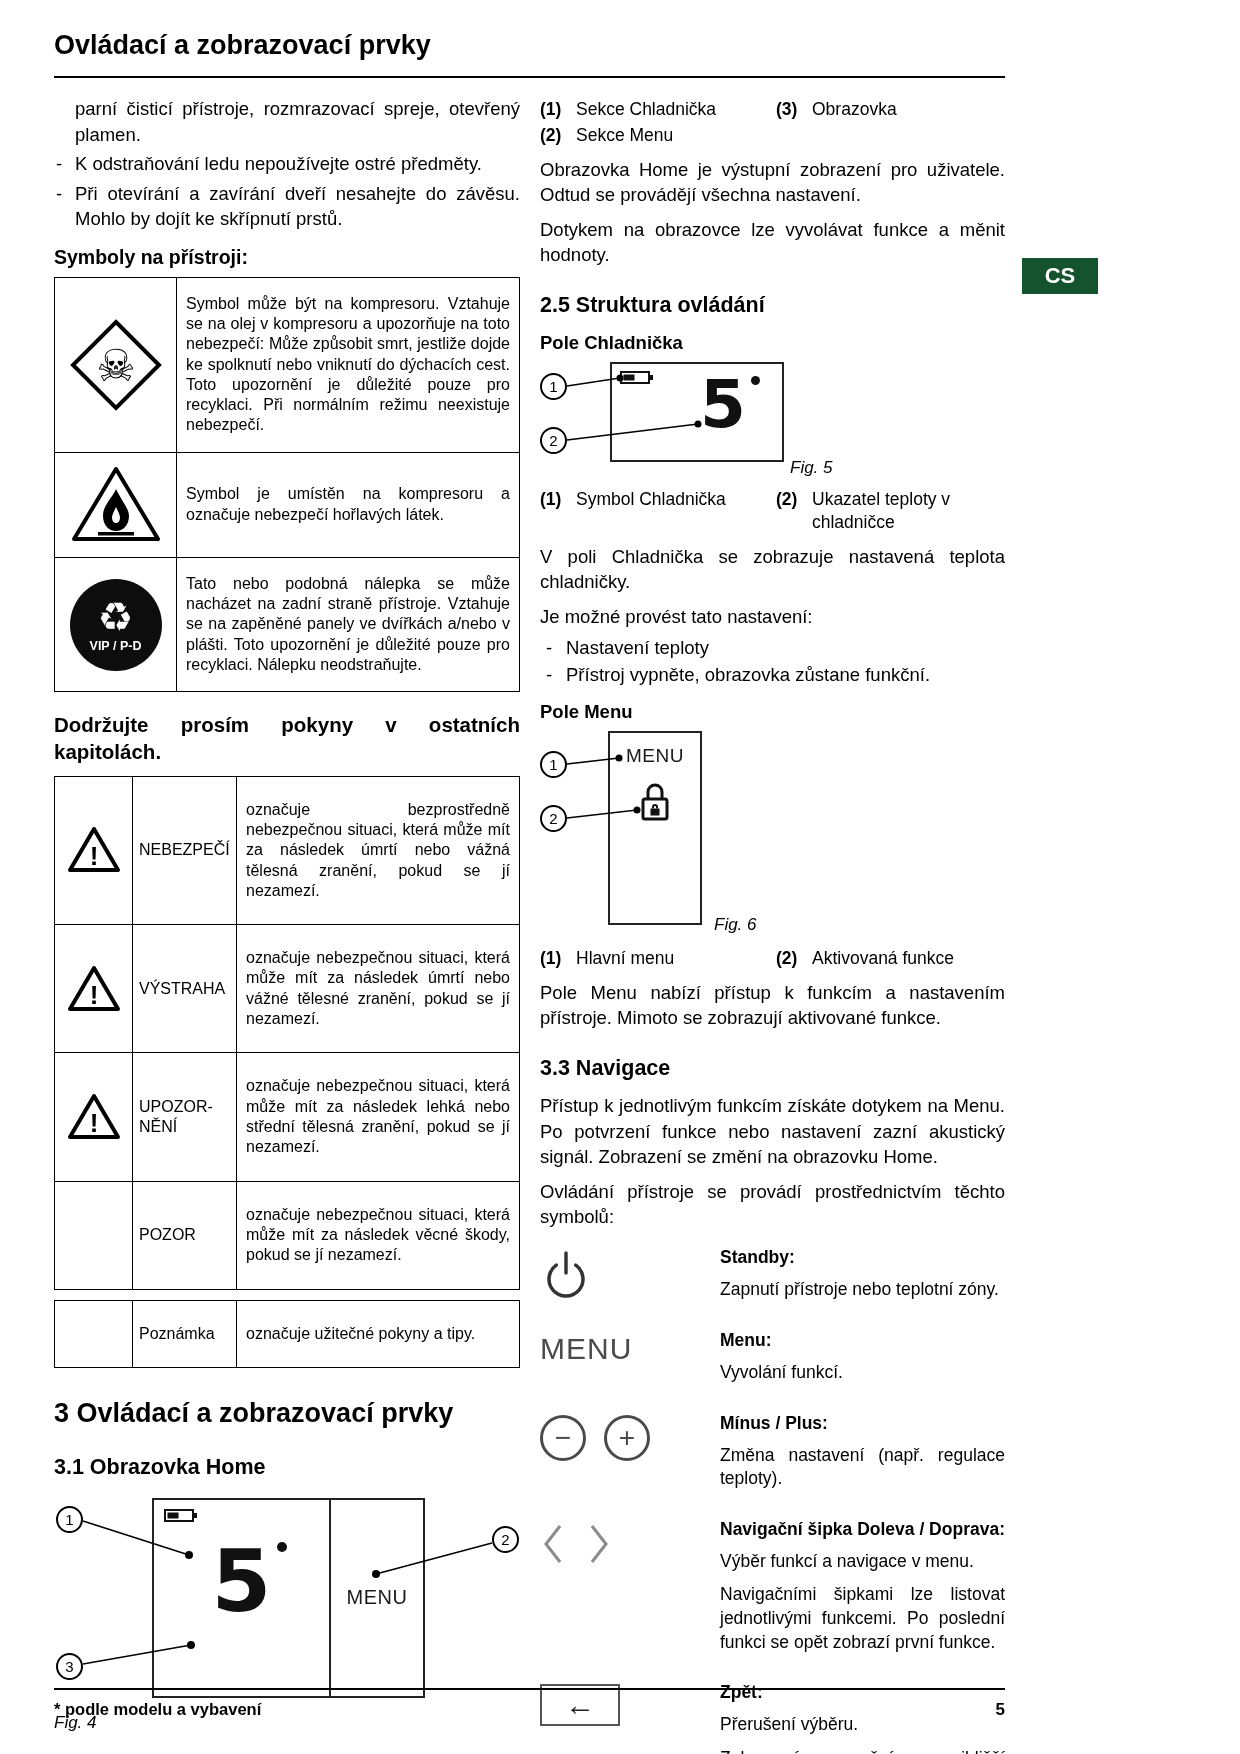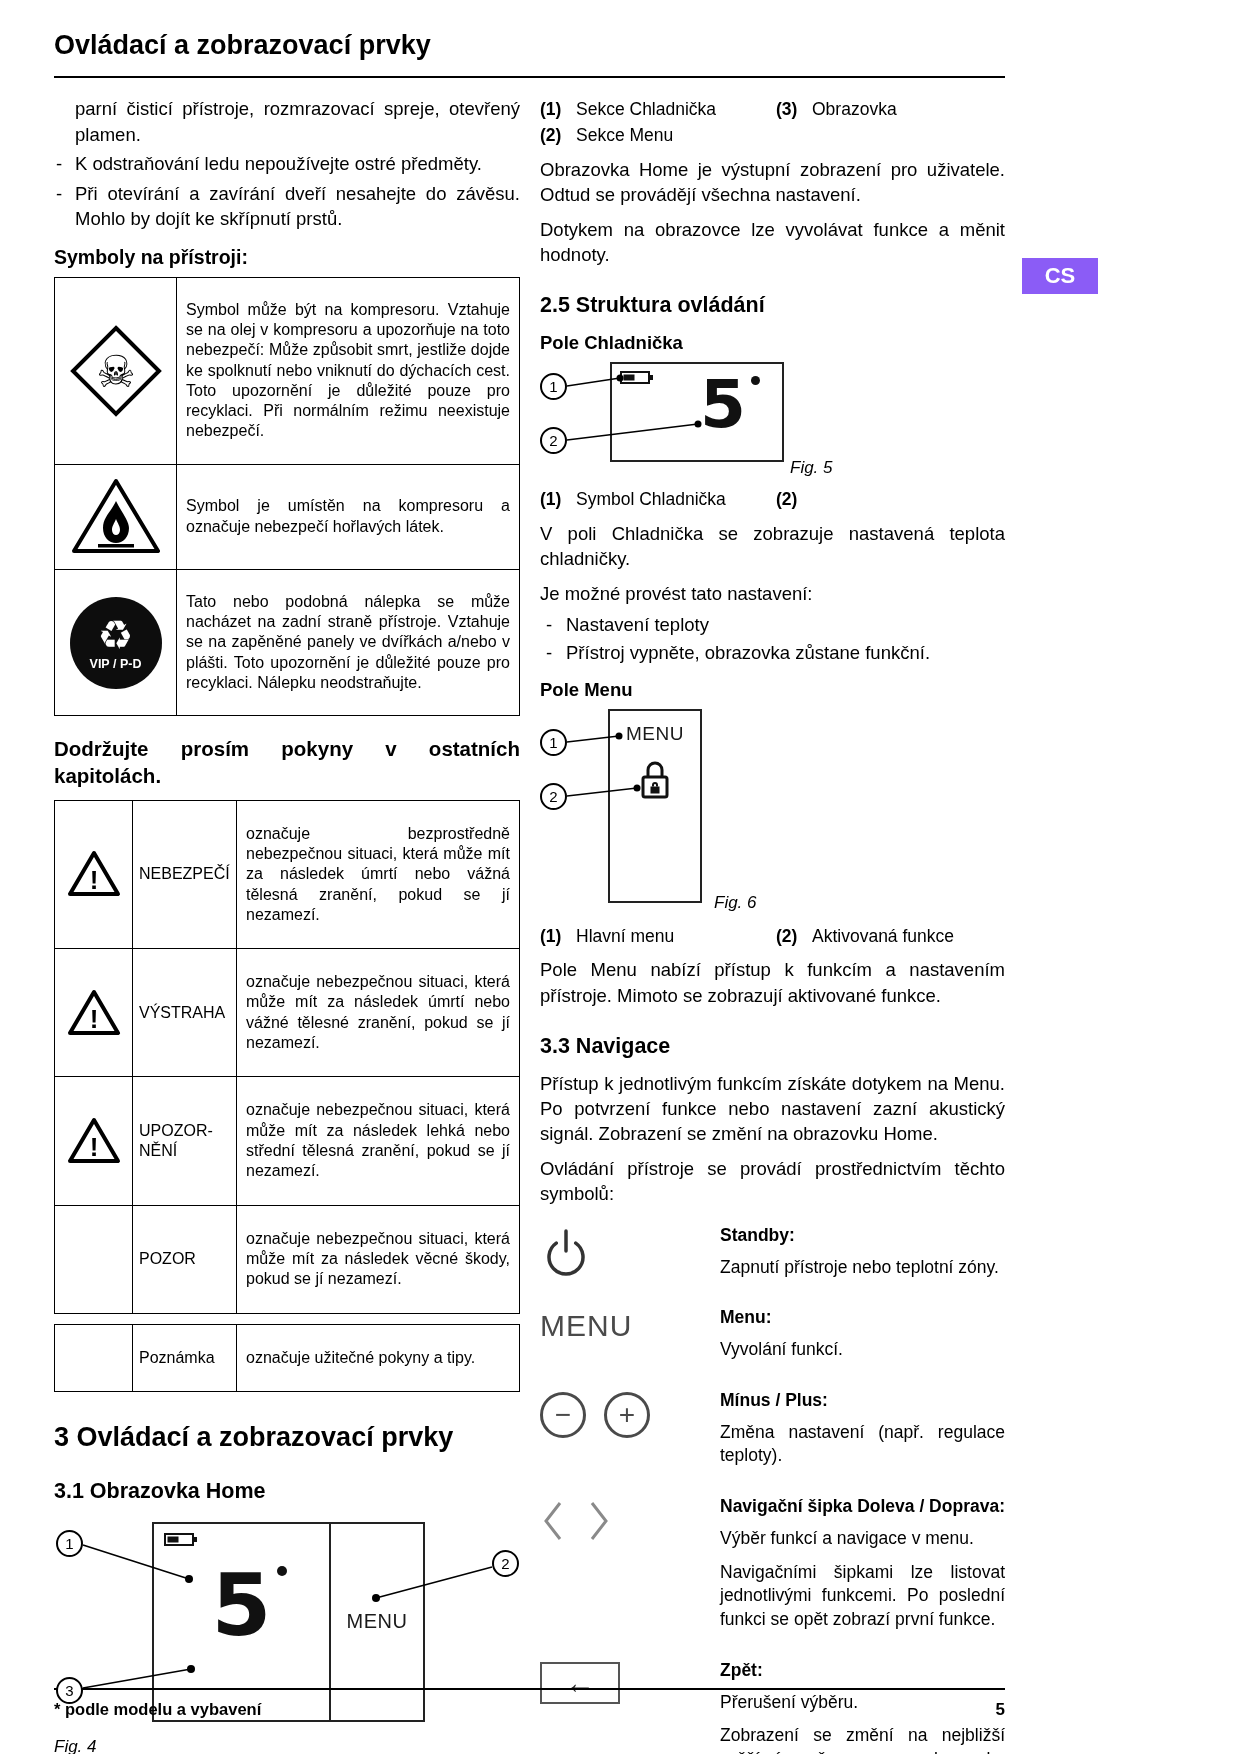--- a/index.html
+++ b/index.html
@@ -3,21 +3,21 @@
 <meta charset="utf-8">
 <style>
   * { margin:0; padding:0; box-sizing:border-box; }
   html,body { background:#fff; }
   body { font-family:"Liberation Sans", sans-serif; color:#000; }
   .page { position:relative; width:1240px; height:1754px; background:#fff; overflow:hidden; }
 
   
   .header-title { position:absolute; left:54px; top:30px; width:951px; text-align:left; font-size:27px; font-weight:bold; }
   .header-rule { position:absolute; left:54px; top:76px; width:951px; height:2px; background:#000; }
-  .lang-tab { position:absolute; left:1022px; top:258px; width:76px; height:36px; background:#8b5cf6; color:#fff;
+  .lang-tab { position:absolute; left:1022px; top:258px; width:76px; height:36px; background:#14532d; color:#fff;
               font-size:22px; font-weight:bold; display:flex; align-items:center; justify-content:center; }
 
   
   .footer-rule { position:absolute; left:54px; top:1688px; width:951px; height:2px; background:#000; }
   .footer-note { position:absolute; left:54px; top:1700px; font-size:16.5px; font-weight:bold; }
   .page-number { position:absolute; left:54px; top:1700px; width:951px; text-align:right; font-size:17px; font-weight:bold; }
 
   
   .columns { position:absolute; left:54px; top:96px; width:951px; display:flex; gap:20px; align-items:flex-start; }
   .col { width:466px; }
@@ -33,21 +33,21 @@
   .h-sub { font-size:19.5px; font-weight:bold; margin:14px 0 8px; }
   .h-follow { font-size:20.5px; font-weight:bold; line-height:1.3; margin:20px 0 10px; text-align:justify; }
   .h-chapter { font-size:27px; font-weight:bold; margin:30px 0 0; }
   .h-section { font-size:21.5px; font-weight:bold; margin:26px 0 12px; }
   .h-bold-line { font-size:18.5px; font-weight:bold; margin:14px 0 8px; }
 
   table { border-collapse:collapse; width:100%; }
   .sym-table { margin-top:8px; }
   .sym-table td, .warn-table td, .note-table td { border:1.5px solid #000; vertical-align:middle; }
   .sym-icon-cell { width:122px; text-align:center; padding:10px 6px; }
-  .sym-text { font-size:16px; line-height:1.27; text-align:justify; padding:22px 9px; vertical-align:top; }
+  .sym-text { font-size:16px; line-height:1.27; text-align:justify; padding:16px 9px; vertical-align:top; }
 
   .warn-table { margin-top:6px; }
   .warn-icon-cell { width:78px; text-align:center; padding:8px 4px; }
   .warn-level { width:104px; font-size:16px; vertical-align:top; padding:7px 6px; line-height:1.25;margin-top:16px; }
   .warn-text { font-size:16px; line-height:1.27; text-align:justify; padding:23px 9px; vertical-align:top; }
   .note-table { margin-top:10px; }
 
   
   .ghs-diamond svg, .flame-tri svg, .warn-tri svg { display:block; margin:0 auto; }
   .recycle-badge { width:92px; height:92px; border-radius:50%; background:#0d0d0d; color:#fff; margin:0 auto;
@@ -328,20 +328,21 @@
         <div class="co co2">
             <span>2</span>
           </div>
         <p class="fig-caption">Fig. 5</p>
       </div>
 
       <div class="legend">
         <span class="lg-num">(1)</span>
         <span class="lg-label">Symbol Chladnička</span>
         <span class="lg-num">(2)</span>
+        <span class="lg-label">Ukazatel teploty v chladničce</span>
       </div>
 
       <p class="rpara">V poli Chladnička se zobrazuje nastavená teplota chladničky.</p>
       <p class="rpara">Je možné provést tato nastavení:</p>
 
       <div class="ditem-sm rpara" style="margin-top:6px;">
         <span class="dash">-</span>
         <span>Nastavení teploty</span>
       </div>
       <div class="ditem-sm rpara" style="margin-top:2px;">

